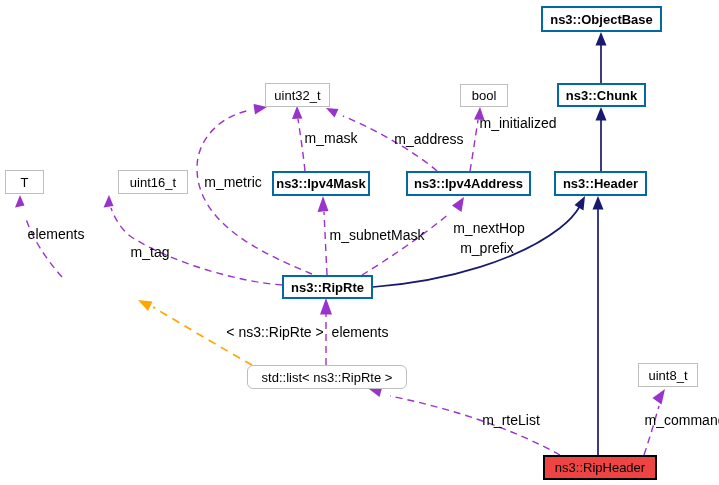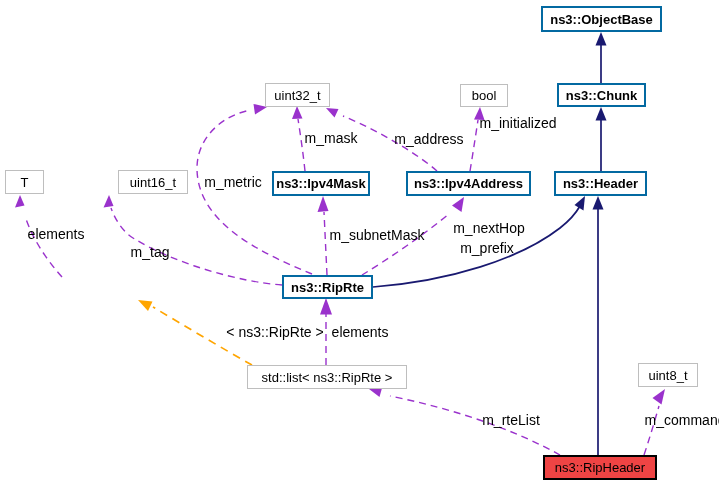--- a/index.html
+++ b/index.html
@@ -127,21 +127,21 @@
 
   <div class="node external" style="left:73px;top:170px;width:70px;height:24px;margin-left:45px;">uint16_t</div>
 
   <div class="node internal" style="left:272px;top:171px;width:98px;height:25px;">ns3::Ipv4Mask</div>
 
   <div class="node internal" style="left:406px;top:171px;width:125px;height:25px;">ns3::Ipv4Address</div>
 
 
   <div class="node internal" style="left:282px;top:275px;width:91px;height:24px;">ns3::RipRte</div>
 
-  <div class="node external" style="left:247px;top:365px;width:160px;height:24px;">std::list&lt; ns3::RipRte &gt;</div>
+  <div class="node external" style="left:247px;top:365px;width:160px;height:24px;border-radius:6px;">std::list&lt; ns3::RipRte &gt;</div>
 
   <div class="node external" style="left:638px;top:363px;width:60px;height:24px;">uint8_t</div>
 
   <div class="node focal" style="left:543px;top:455px;width:114px;height:25px;">ns3::RipHeader</div>
 
   <div class="elabel" style="left:331px;top:138px;">m_mask</div>
 
   <div class="elabel" style="left:429px;top:139px;">m_address</div>
 
   <div class="elabel" style="left:518px;top:123px;">m_initialized</div>

